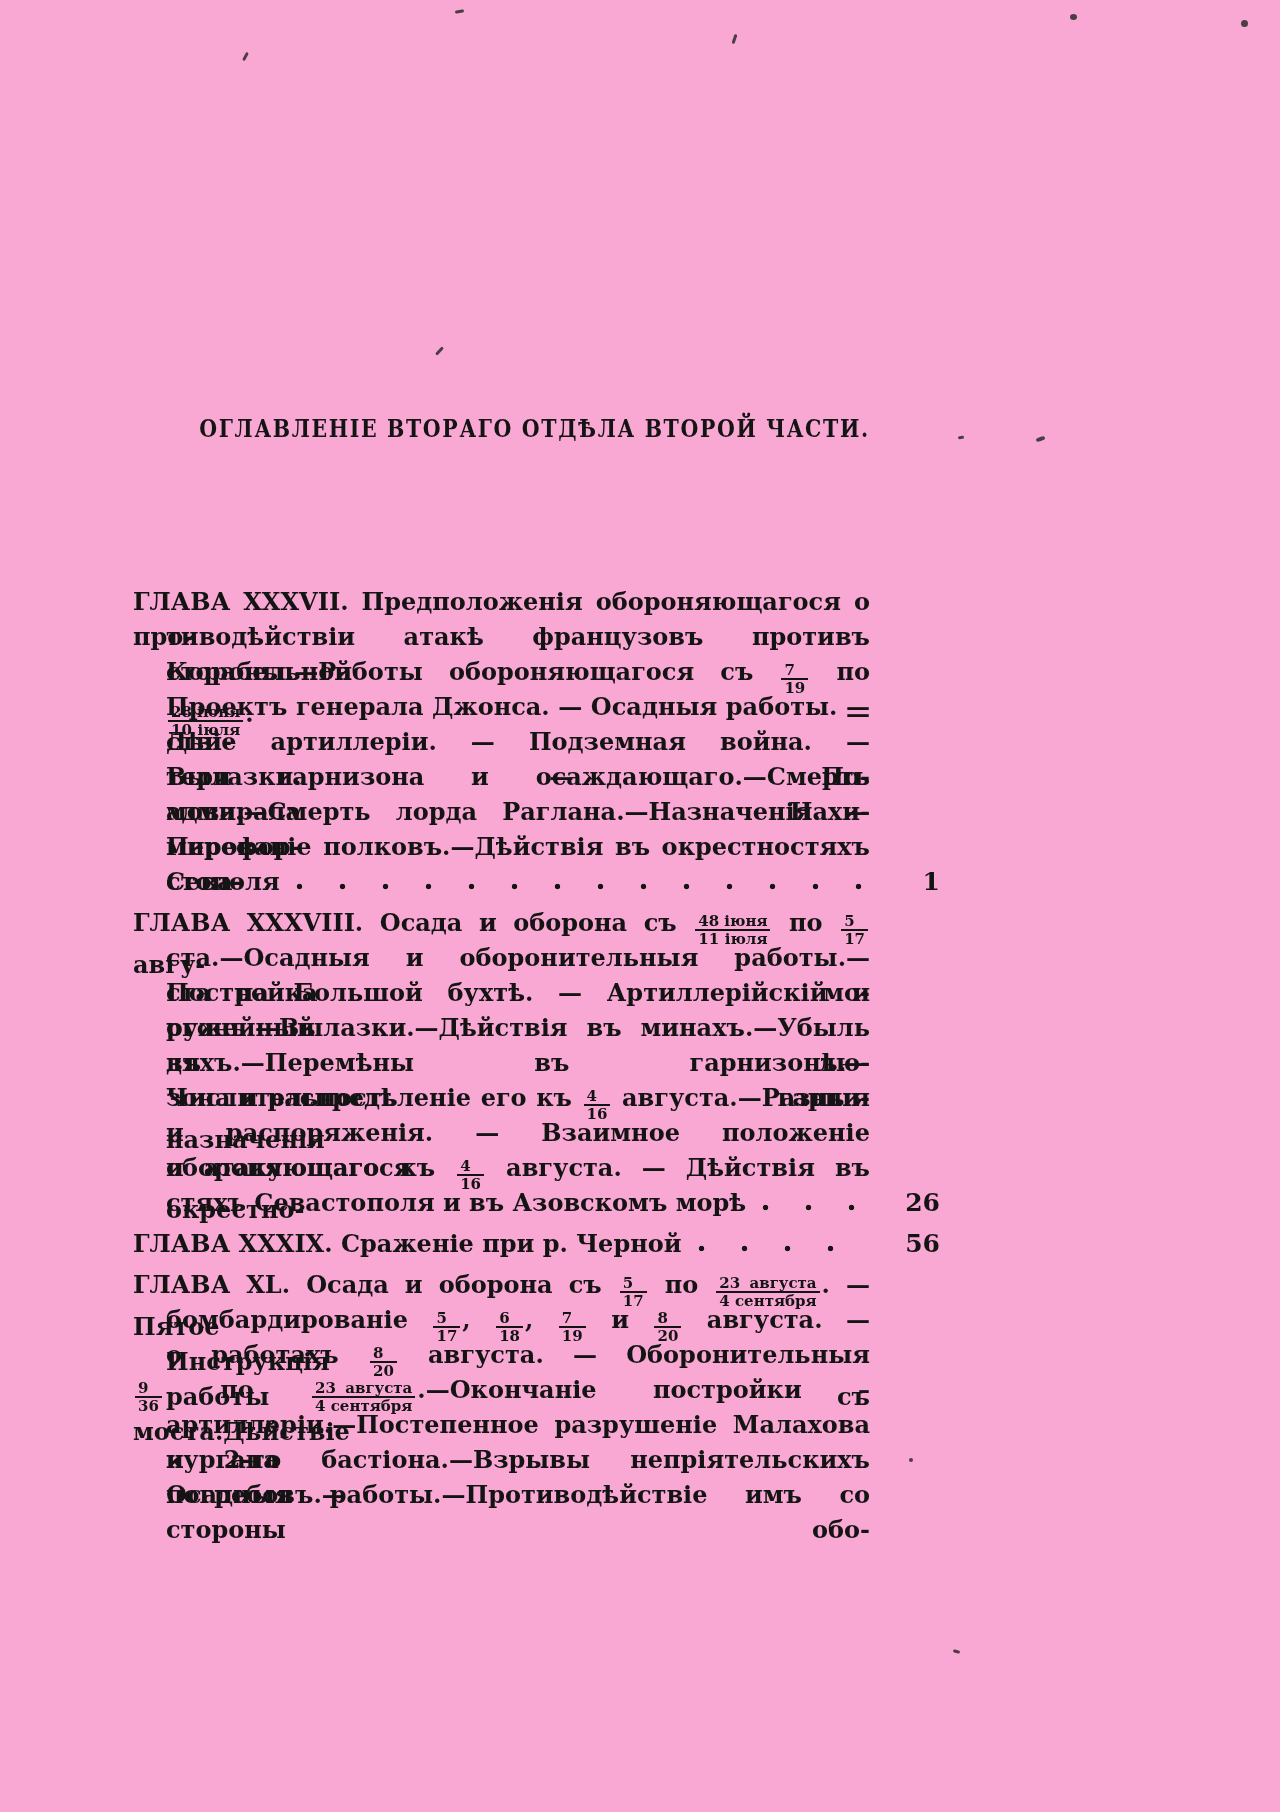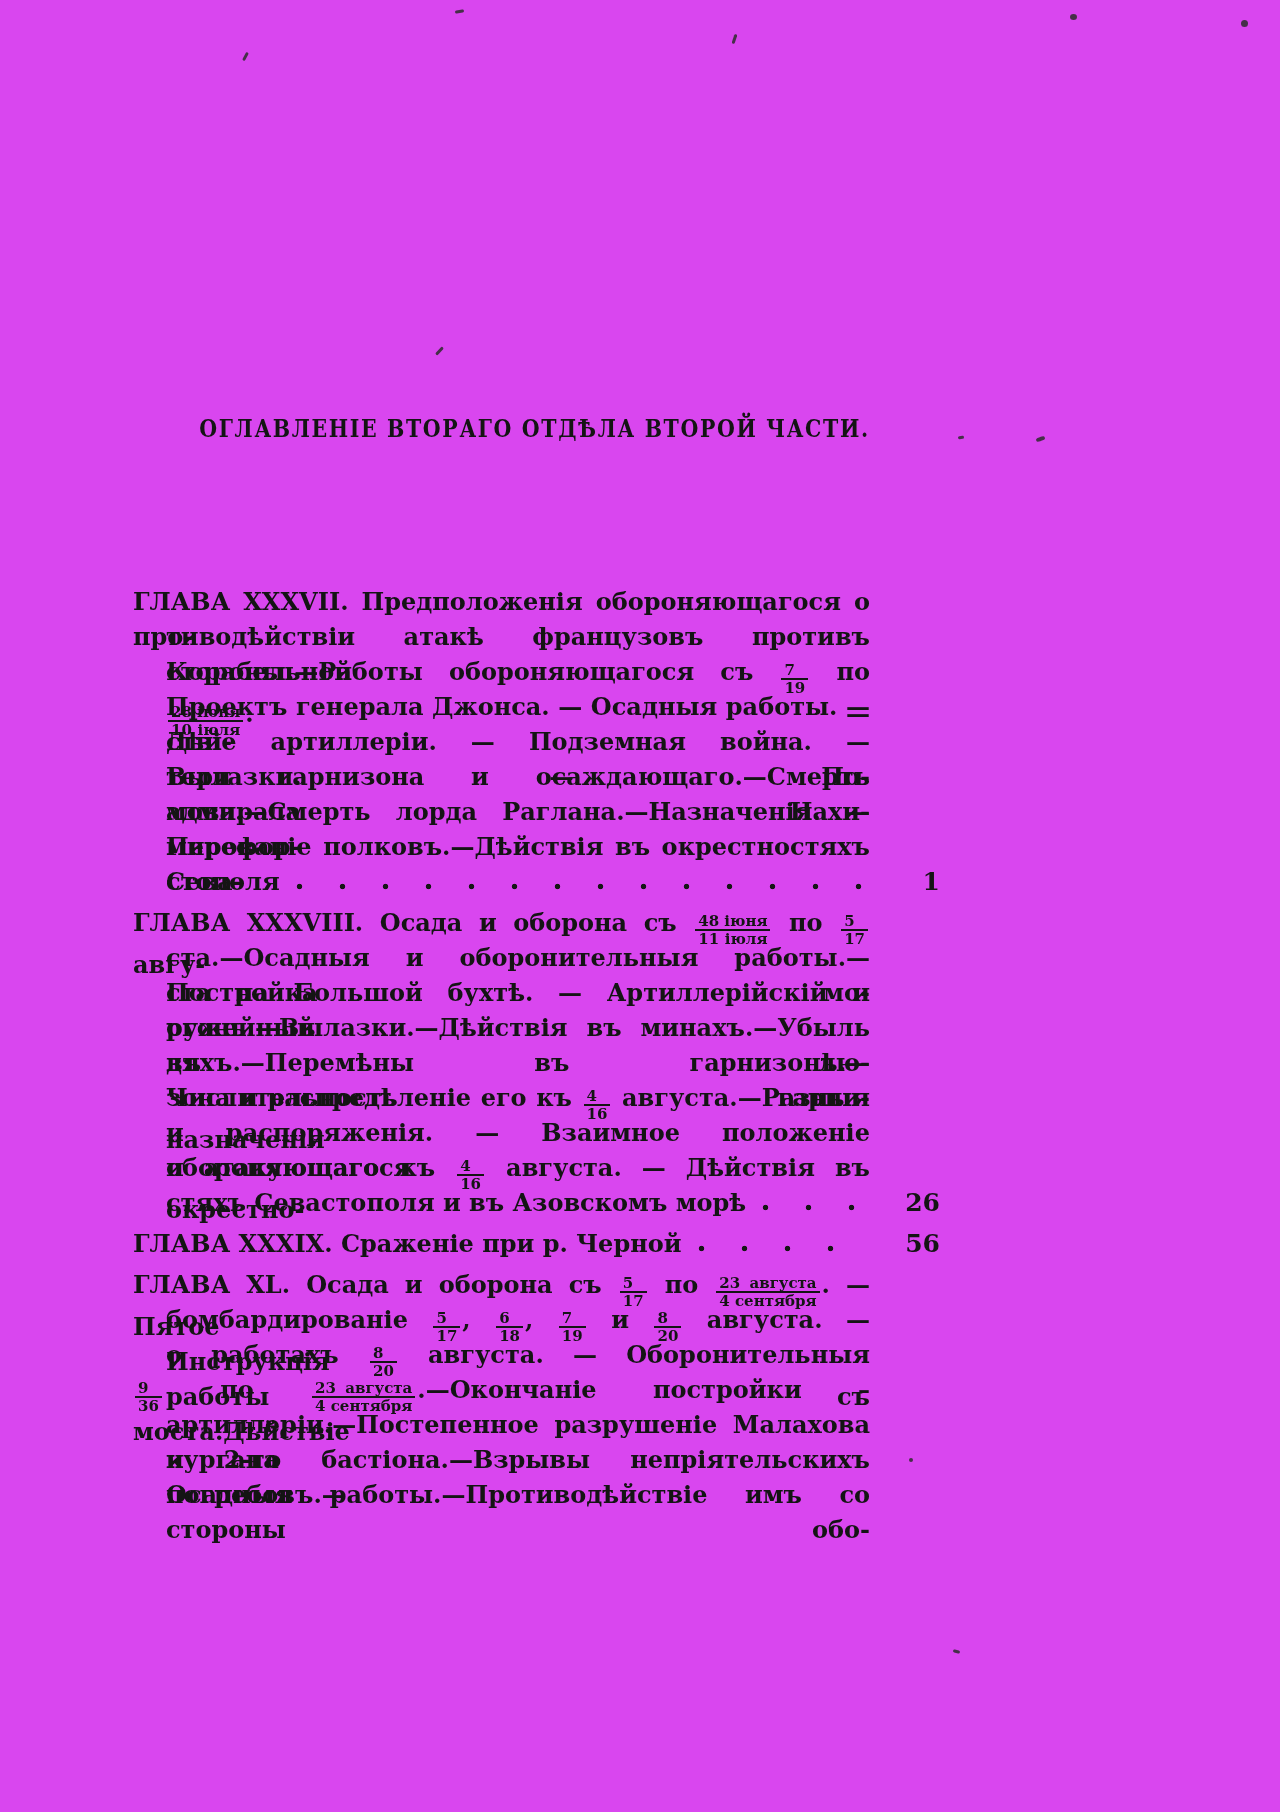--- a/index.html
+++ b/index.html
@@ -1,20 +1,20 @@
 <!DOCTYPE html>
 <html><head>
 <meta charset="utf-8">
 <style>
   html,body{margin:0;padding:0;background:#e8e8e6;}
   .page{
     position:relative;
     width:1280px;height:1812px;
     margin:0 auto;
-    background:#d946ef;
+    background:#f9a8d4;
     overflow:hidden;
     color:#141414;
     font-family:"DejaVu Serif","Liberation Serif",serif;
   }
   .title{
     position:absolute;
     left:133px;top:414px;width:737px;
     text-align:center;
     font-size:25px;font-weight:bold;
     letter-spacing:2px;

